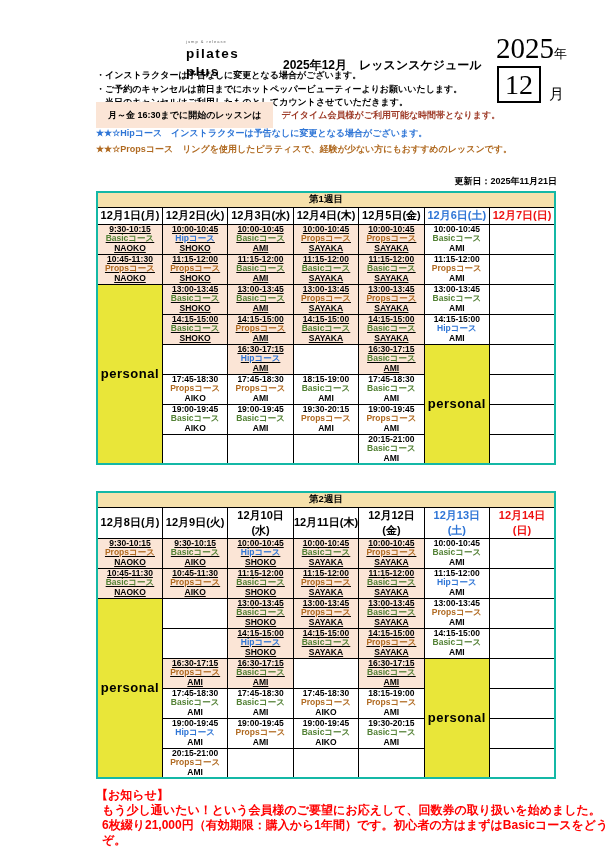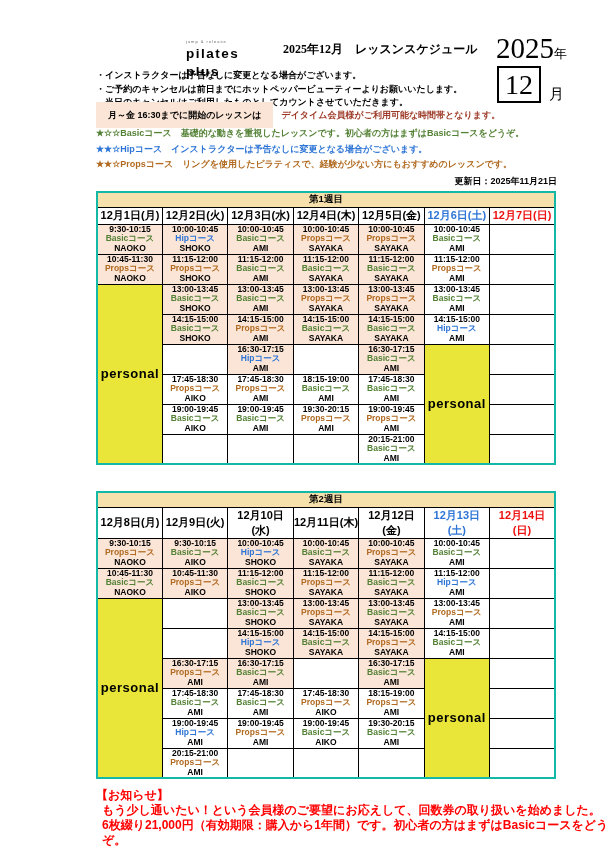--- a/index.html
+++ b/index.html
@@ -9,21 +9,21 @@
     font-family: "Liberation Sans", sans-serif;
     position: relative;
     color: #000;
   }
   .abs { position: absolute; }
 
   
   .logo { top: 39px; left: 186px; width: 86px; font-family: Liberation Sans, sans-serif; }
   .logo .tagline { display: block; font-size: 4px; color: #666; letter-spacing: 1px; }
   .logo .name { font-size: 13.5px; font-weight: bold; letter-spacing: 1.5px; }
-  .doc-title { top: 41px; left: 283px; font-size: 12px; font-weight: bold; font-family: Liberation Serif, serif; }
+  .doc-title { top: 57px; left: 283px; font-size: 12px; font-weight: bold; }
 
   .year-line { top: 33px; left: 496px; font-family: "Liberation Serif", serif; font-size: 29px; line-height: 30px; text-align: right; }
   .year-line .suffix { font-size: 13px; }
   .month-box { top: 66px; left: 497px; width: 44px; height: 37px; border: 2px solid #000;
                text-align: center; font-family: "Liberation Serif", serif; font-size: 28px; line-height: 34px; }
   .month-suffix { top: 85px; left: 549px; font-size: 15px; font-family: "Liberation Serif", serif; }
 
   
   .notes { top: 69px; left: 96px; font-size: 9px; font-weight: bold; line-height: 13.5px; }
   .daytime-line { top: 109px; left: 96px; font-size: 9px; font-weight: bold; }
@@ -42,21 +42,21 @@
            table-layout: fixed; border: 2px solid #14b8a6; }
   .w1 { top: 191px; }
   .w2 { top: 491px; }
   .sched td { border: 1px solid #000; text-align: center; vertical-align: middle;
               font-weight: bold; padding: 0; overflow: hidden; }
   .sched .band { background: var(--band-bg); font-size: 9.5px; height: 15px; }
   .sched .day  { font-size: 11px; height: 17px; background: #fff; }
   .sched .day.sat { color: var(--saturday); }
   .sched .day.sun { color: var(--sunday); }
   .sched .lesson { height: 30px; font-size: 8.5px; line-height: 9.5px; background: #fff; }
-  .sched .lesson.dt { background: var(--daytime-bg); }
+  .sched .lesson.dt { background: var(--daytime-bg); text-decoration: underline; }
   .sched .empty { height: 30px; background: #fff; }
   .sched .personal { background: var(--personal-bg); font-size: 13px; letter-spacing: 0.5px; }
   .c-basic { color: var(--basic); }
   .c-hip   { color: var(--hip); }
   .c-props { color: var(--props); }
 
   
   .notice { top: 788px; left: 96px; font-size: 12px; font-weight: bold; color: var(--notice); line-height: 15px; }
   .notice .indent { padding-left: 6px; }
 </style>
@@ -79,21 +79,20 @@
   <div>・インストラクターは予告なしに変更となる場合がございます。</div>
   <div>・ご予約のキャンセルは前日までにホットペッパービューティーよりお願いいたします。</div>
   <div>　当日のキャンセルはご利用したものとしてカウントさせていただきます。</div>
 </div>
 
 <div class="abs daytime-line">
   <span class="hl">月～金 16:30までに開始のレッスンは</span><span class="rest">デイタイム会員様がご利用可能な時間帯となります。</span>
 </div>
 
 <div class="abs legend">
-  <div class="basic">★☆☆Basicコース　基礎的な動きを重視したレッスンです。初心者の方はまずはBasicコースをどうぞ。</div>
   <div class="hip">★★☆Hipコース　インストラクターは予告なしに変更となる場合がございます。</div>
   <div class="props">★★☆Propsコース　リングを使用したピラティスで、経験が少ない方にもおすすめのレッスンです。</div>
 </div>
 
 <div class="abs updated">更新日：2025年11月21日</div>
 
 <table class="sched w1">
     <tbody>
       <tr>
         <td class="band" colspan="7">第1週目</td>

